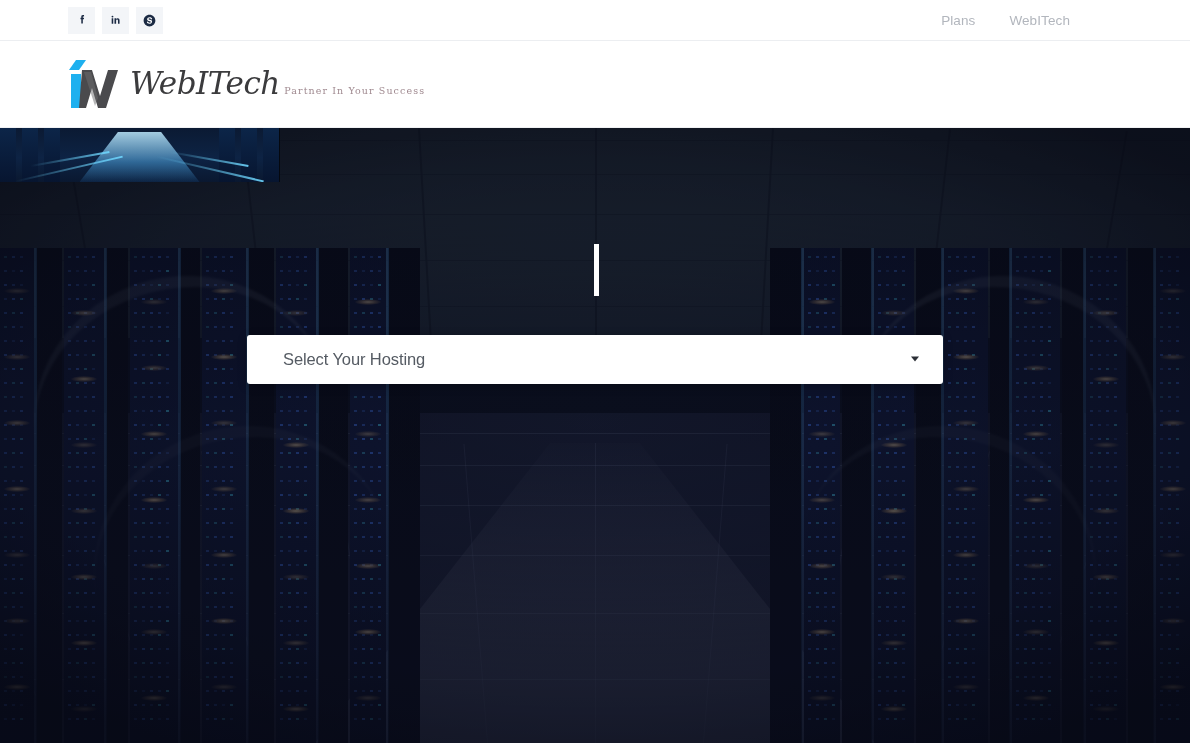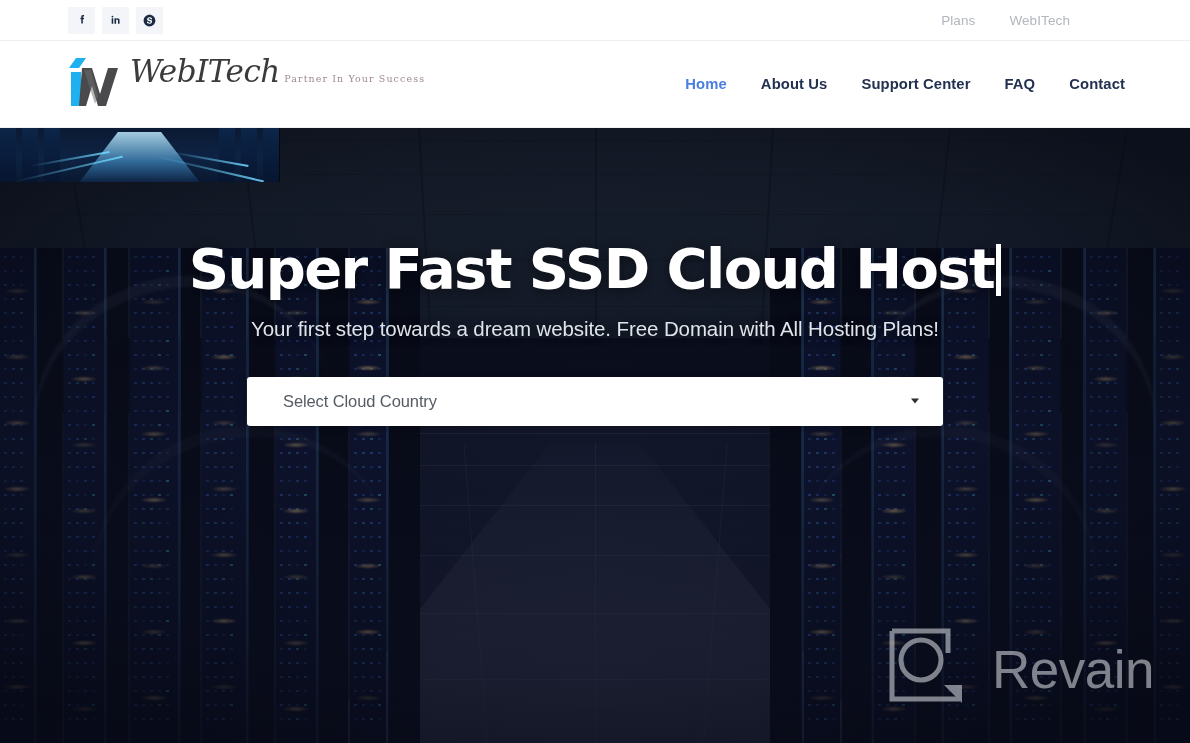--- a/index.html
+++ b/index.html
@@ -46,21 +46,21 @@
   .header {
     position: relative;
     height: 87px;
     background: #ffffff;
     display: flex;
     align-items: center;
     justify-content: space-between;
     padding: 0 30px 0 62px;
     border-bottom: 1px solid #f0f1f3;
   }
-  .logo-wrap { display: flex; align-items: flex-start; height: 56px; }
+  .logo-wrap { display: flex; align-items: center; height: 56px; }
   .logo-mark { position: relative; width: 74px; height: 52px; }
   .logo-text-wrap { position: relative; margin-left: -6px; padding-bottom: 2px; }
   .logo-word {
     font-family: "DejaVu Serif", serif;
     font-size: 31px;
     font-style: italic;
     color: #3b3b3d;
     letter-spacing: -0.5px;
     line-height: 1;
   }
@@ -302,27 +302,20 @@
         <rect x="9" y="16" width="10" height="34" fill="#1eb0ef"></rect>
         <path d="M20 12 L30 12 L38 38 L46 12 L56 12 L44 50 L36 50 L30 30 L24 50 L17 50 Z" fill="#4a4a4d"></path>
         <path d="M22 14 L29 14 L36 40 L33 48 Z" fill="#6d6d70" opacity=".5"></path>
       </svg>
     </span>
     <span class="logo-text-wrap">
       <span class="logo-word">WebITech</span>
       <span class="logo-tagline">Partner In Your Success</span>
     </span>
   </a>
-  <nav class="mainnav">
-    <a class="nav-link active">Home</a>
-    <a class="nav-link">About Us</a>
-    <a class="nav-link">Support Center</a>
-    <a class="nav-link">FAQ</a>
-    <a class="nav-link">Contact</a>
-  </nav>
 </div>
 
 <div class="hero">
   <div class="hero-bg">
     <div class="ceiling">
       <div class="ceiling-tiles" id="ceiling-tiles">
           <div class="ceiling-line" style="left: 100px; top: 0px; width: 1.5px; height: 215px; transform: rotate(-9.6deg); transform-origin: center bottom;"></div>
           <div class="ceiling-line" style="left: 265px; top: 0px; width: 1.5px; height: 215px; transform: rotate(-6.4deg); transform-origin: center bottom;"></div>
           <div class="ceiling-line" style="left: 430px; top: 0px; width: 1.5px; height: 215px; transform: rotate(-3.2deg); transform-origin: center bottom;"></div>
           <div class="ceiling-line" style="left: 595px; top: 0px; width: 1.5px; height: 215px; transform: rotate(0deg); transform-origin: center bottom;"></div>
@@ -2143,34 +2136,22 @@
     <div class="bs-rack" style="right:44px"></div>
     <div class="bs-beam"></div>
     <div class="bs-ray" style="left:14px; top:40px; width:110px; transform:rotate(-13deg)"></div>
     <div class="bs-ray" style="right:14px; top:40px; width:110px; transform:rotate(13deg)"></div>
     <div class="bs-ray" style="left:30px; top:30px; width:80px; transform:rotate(-10deg)"></div>
     <div class="bs-ray" style="right:30px; top:30px; width:80px; transform:rotate(10deg)"></div>
   </div>
 
   <div class="hero-content">
     <h1 class="hero-title">
-      <span>Super Fast SSD Cloud Host</span><span class="type-cursor"></span>
+      <span class="type-cursor"></span>
     </h1>
-    <p class="hero-sub">Your first step towards a dream website. Free Domain with All Hosting Plans!</p>
 
     <div class="country-select">
-      <span class="country-select-label">Select Cloud Country</span>
+      <span class="country-select-label">Select Your Hosting</span>
       <span class="select-caret"></span>
     </div>
   </div>
 
-  <div class="watermark">
-    <span>
-      <svg width="86" height="80" viewBox="0 0 86 80">
-        <path d="M4 4 H60 V26" fill="none" stroke="#c9ccd2" stroke-width="5"></path>
-        <path d="M4 4 V72 H72" fill="none" stroke="#c9ccd2" stroke-width="5"></path>
-        <path d="M56 58 L74 58 L74 76 Z" fill="#c9ccd2"></path>
-        <circle cx="33" cy="33" r="20" fill="none" stroke="#c9ccd2" stroke-width="5"></circle>
-      </svg>
-    </span>
-    <span class="wm-text">Revain</span>
-  </div>
 </div>
 
 </body></html>

